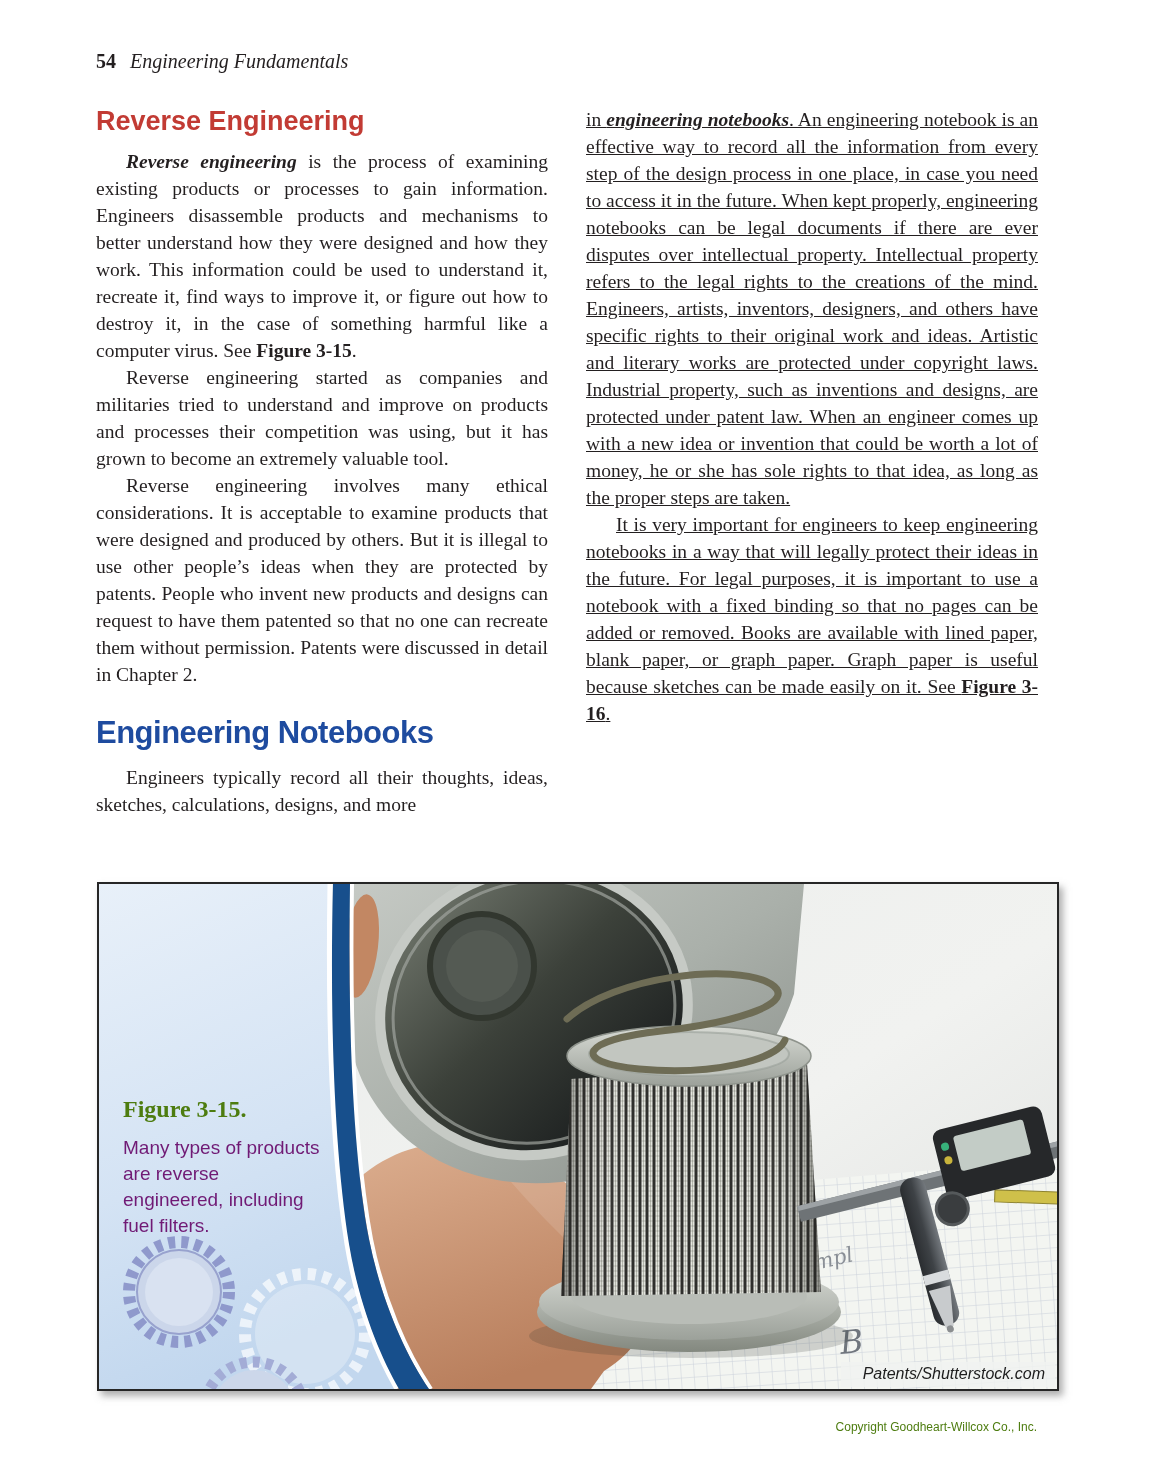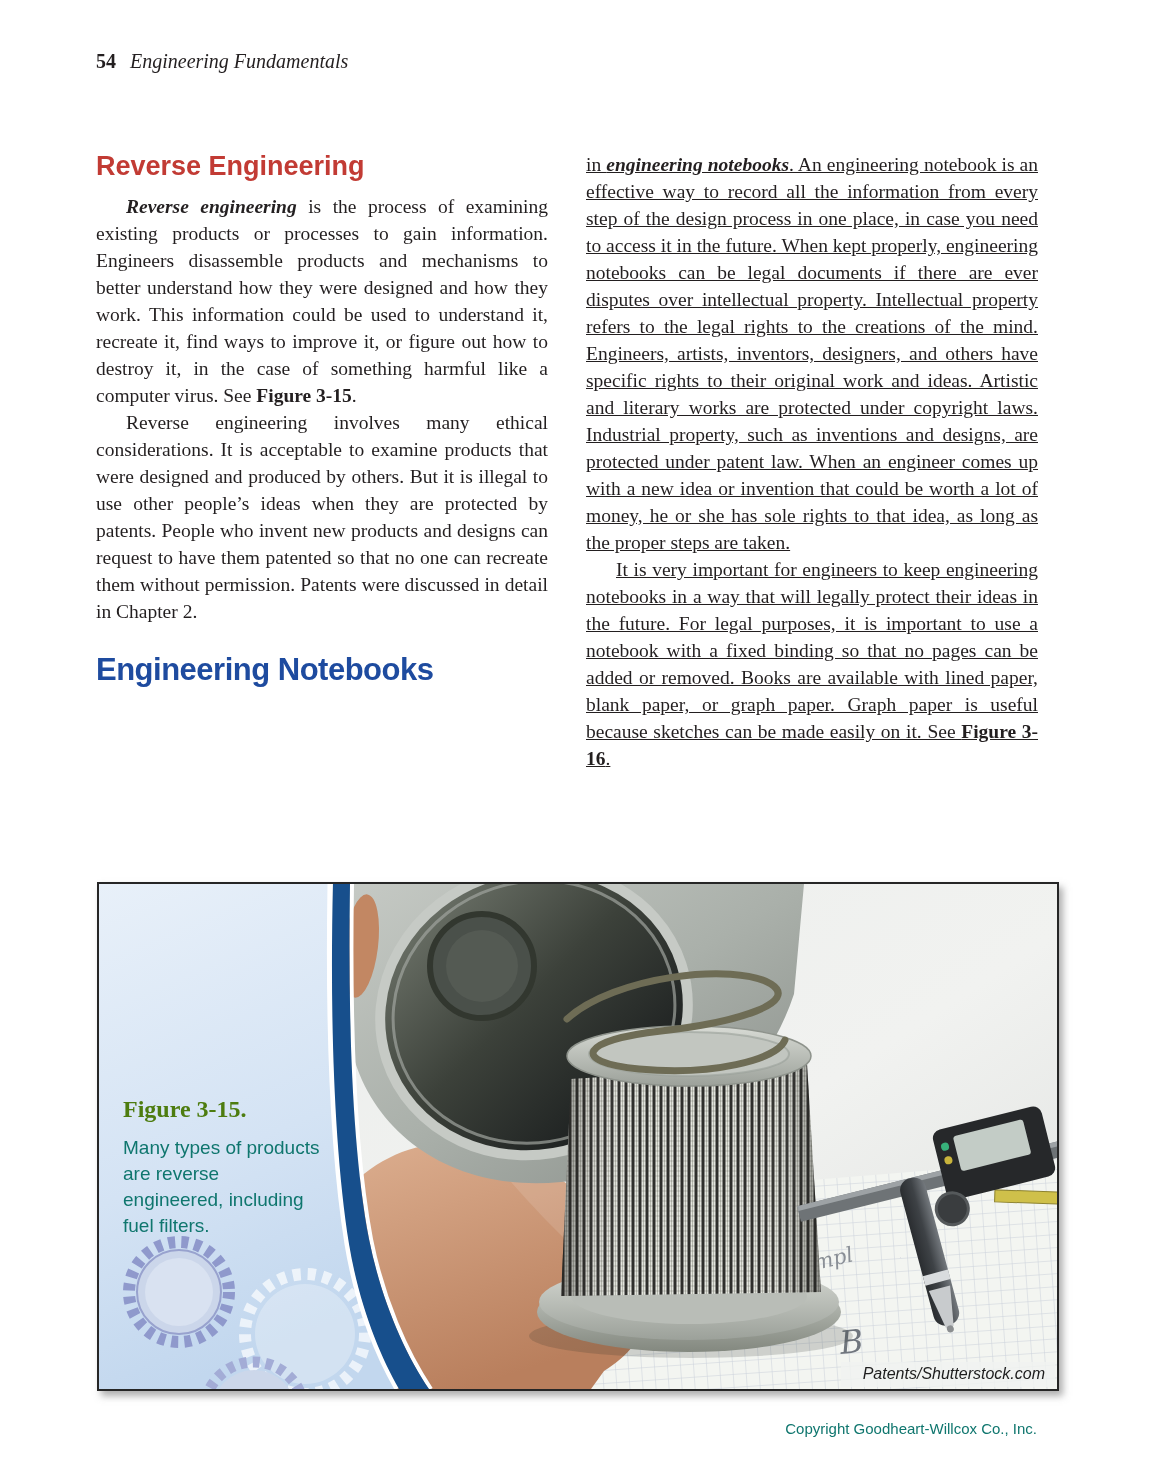--- a/index.html
+++ b/index.html
@@ -4,63 +4,65 @@
 <style>
   html,body{margin:0;padding:0;background:#ffffff;}
   .page{position:relative;width:1156px;height:1479px;background:#ffffff;overflow:hidden;
         font-family:"Liberation Serif",serif;color:#231f20;}
   
   .runhead{position:absolute;left:96px;top:50px;font-size:20px;}
   .runhead .pn{font-weight:bold;}
   .runhead .bt{font-style:italic;margin-left:14px;}
   
   .col{position:absolute;top:106px;width:452px;text-align:justify;
-       font-size:19.5px;line-height:27px;margin-top:45px;}
+       font-size:19.5px;line-height:27px;}
   .col-left{left:96px;}
   .col-right{left:586px;text-decoration:underline;}
   .col p{margin:0;text-indent:30px;}
   .col p.noindent{text-indent:0;}
   h2.red{font-family:"Liberation Sans",sans-serif;font-weight:bold;color:#c23b34;
          font-size:27px;line-height:30px;margin:0 0 12px 0;text-align:left;}
   h1.blue{font-family:"Liberation Sans",sans-serif;font-weight:bold;color:#1e4b9f;
           font-size:31px;line-height:34px;margin:28px 0 14px 0;text-align:left;letter-spacing:-0.5px;}
   .bi{font-weight:bold;font-style:italic;}
   .b{font-weight:bold;}
   .rc-first{margin-top:2px;}
   
   .figure{position:absolute;left:97px;top:882px;width:958px;height:505px;
           border:2px solid #262626;background:#e8eae8;
           box-shadow:4px 5px 7px rgba(110,110,110,0.55);}
   .figure svg{position:absolute;left:0;top:0;}
   .figcaption{position:absolute;left:24px;top:212px;width:200px;z-index:5;}
   .figcaption h3{font-family:"Liberation Serif",serif;color:#4d7c0f;font-weight:bold;
                  font-size:24px;margin:0 0 12px 0;}
-  .figcaption p{font-family:"Liberation Sans",sans-serif;color:#0f766e;
+  .figcaption p{font-family:"Liberation Sans",sans-serif;color:#701a75;
                 font-size:19px;line-height:26px;margin:0;}
   .credit{position:absolute;right:2px;bottom:2px;z-index:6;background:rgba(240,243,240,0.82);
           padding:3px 10px 4px 22px;font-family:"Liberation Sans",sans-serif;
           font-style:italic;font-size:16px;color:#1d1d1d;}
   
   .footer{position:absolute;top:1420px;right:119px;font-family:"Liberation Sans",sans-serif;
-          font-size:15px;color:#0f766e;}
+          font-size:12px;color:#4d7c0f;}
 </style>
 </head>
 <body>
 
 <div class="page">
 
   <div class="runhead">
     <span class="pn">54</span><span class="bt">Engineering Fundamentals</span>
   </div>
 
   <div class="col col-left">
     <h2 class="red">Reverse Engineering</h2>
     <p><span class="bi">Reverse engineering</span><span> is the process of examining existing products or processes to gain information. Engineers disassemble products and mechanisms to better understand how they were designed and how they work. This information could be used to understand it, recreate it, find ways to improve it, or figure out how to destroy it, in the case of something harmful like a computer virus. See </span><span class="b">Figure 3-15</span><span>.</span></p>
+    <p>Reverse engineering started as companies and militaries tried to understand and improve on products and processes their competition was using, but it has grown to become an extremely valuable tool.</p>
     <p>Reverse engineering involves many ethical considerations. It is acceptable to examine products that were designed and produced by others. But it is illegal to use other people’s ideas when they are protected by patents. People who invent new products and designs can request to have them patented so that no one can recreate them without permission. Patents were discussed in detail in Chapter 2.</p>
     <h1 class="blue">Engineering Notebooks</h1>
+    <p>Engineers typically record all their thoughts, ideas, sketches, calculations, designs, and more</p>
   </div>
 
   <div class="col col-right">
     <p class="noindent rc-first"><span>in </span><span class="bi">engineering notebooks</span><span>. An engineering notebook is an effective way to record all the information from every step of the design process in one place, in case you need to access it in the future. When kept properly, engineering notebooks can be legal documents if there are ever disputes over intellectual property. Intellectual property refers to the legal rights to the creations of the mind. Engineers, artists, inventors, designers, and others have specific rights to their original work and ideas. Artistic and literary works are protected under copyright laws. Industrial property, such as inventions and designs, are protected under patent law. When an engineer comes up with a new idea or invention that could be worth a lot of money, he or she has sole rights to that idea, as long as the proper steps are taken.</span></p>
     <p><span>It is very important for engineers to keep engineering notebooks in a way that will legally protect their ideas in the future. For legal purposes, it is important to use a notebook with a fixed binding so that no pages can be added or removed. Books are available with lined paper, blank paper, or graph paper. Graph paper is useful because sketches can be made easily on it. See </span><span class="b">Figure 3-16</span><span>.</span></p>
   </div>
 
   <div class="figure">
     <svg width="958" height="505" viewBox="0 0 958 505" xmlns="http://www.w3.org/2000/svg">
       <defs>

